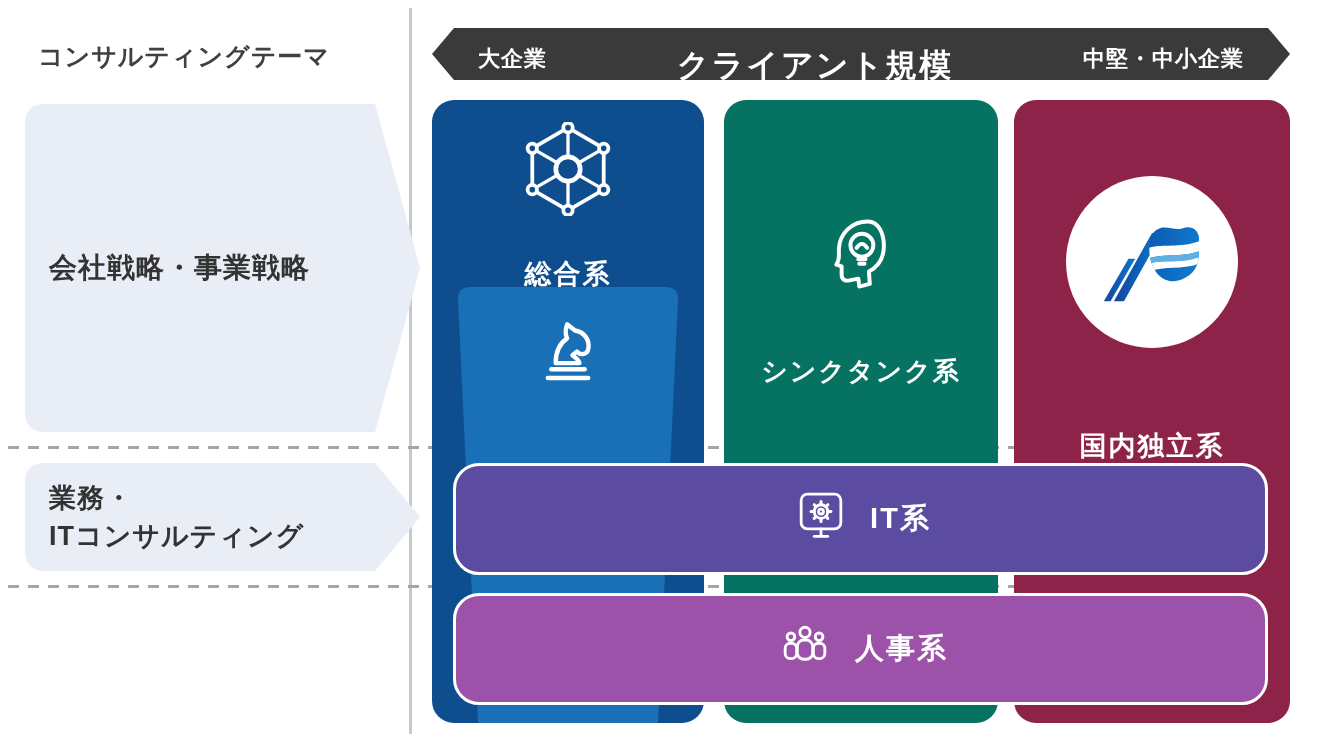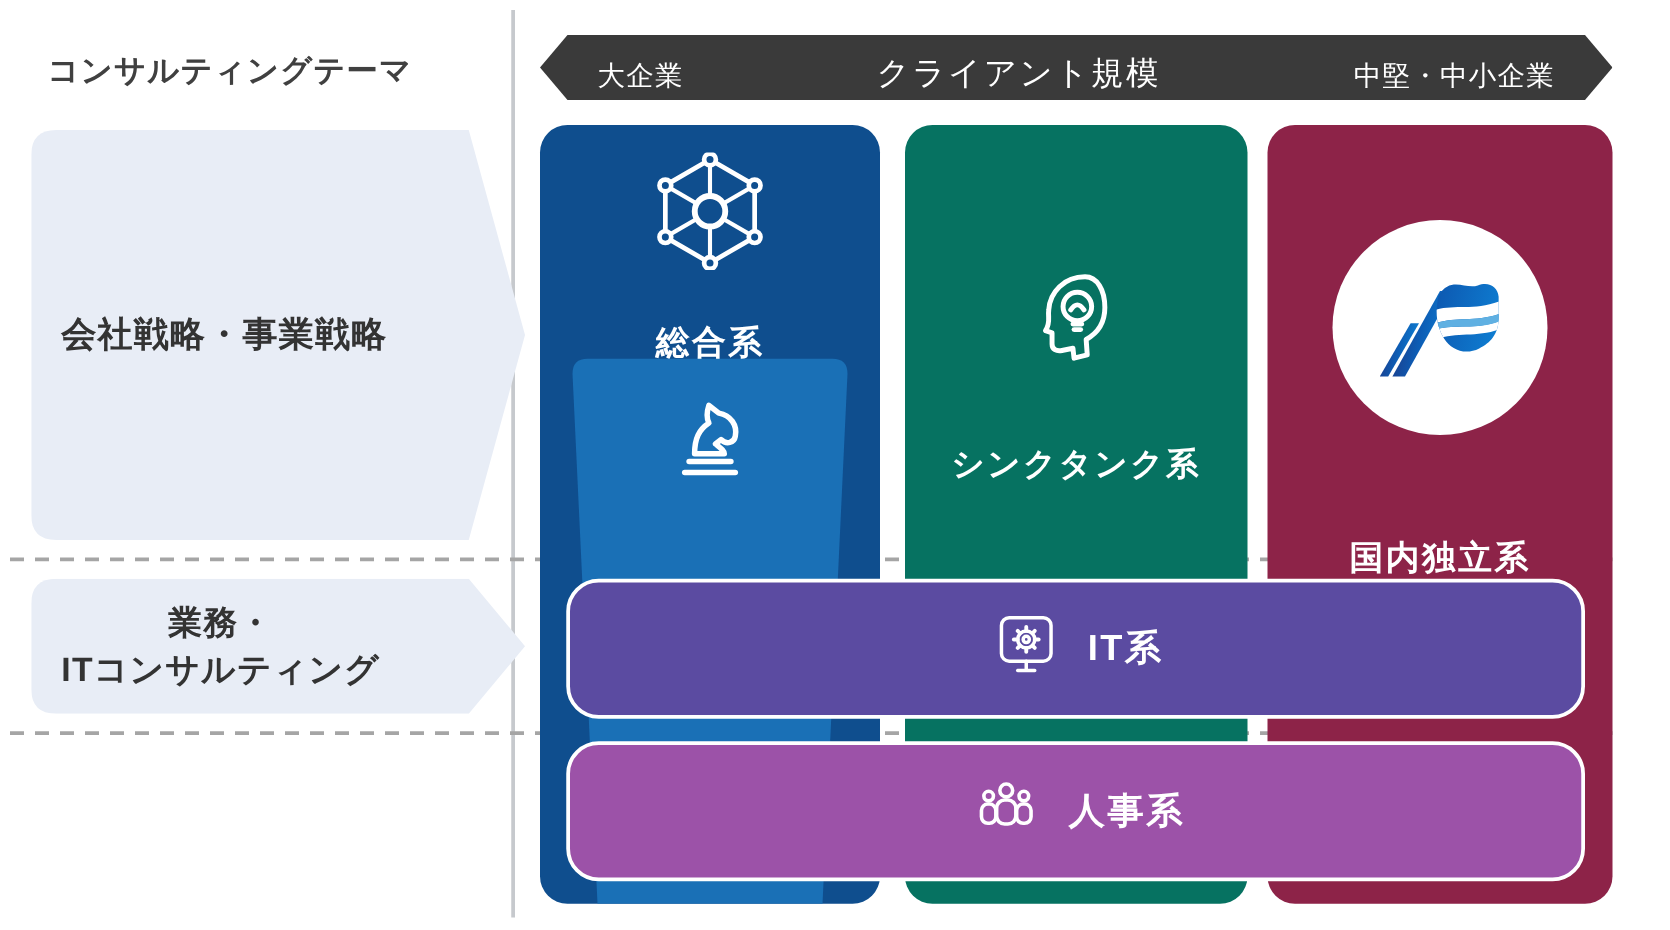--- a/index.html
+++ b/index.html
@@ -19,30 +19,30 @@
   }
   .dash1{top:446px;} .dash2{top:585px;}
   .theme-block{position:absolute;left:25px;width:395px;z-index:2;}
   .theme-block svg{position:absolute;left:0;top:0;}
   .theme-text{
     position:absolute;left:24px;top:0;height:100%;display:flex;flex-direction:column;
     justify-content:center;font-weight:800;color:#333;line-height:1.42;letter-spacing:1px;
   }
   .tb1{top:104px;height:328px;} .tb1 .theme-text{font-size:28px;}
   .tb2{top:463px;height:108px;} .tb3{top:600px;height:108px;}
-  .tb2 .theme-text,.tb3 .theme-text{font-size:27px;align-items:center;}
+  .tb2 .theme-text,.tb3 .theme-text{font-size:27px;}
   
   .axisbar{
     position:absolute;left:432px;top:28px;width:858px;height:52px;background:#3a3a3a;z-index:2;
     clip-path:polygon(0 50%,22px 0,calc(100% - 22px) 0,100% 50%,calc(100% - 22px) 100%,22px 100%);
-    display:flex;align-items:flex-end;justify-content:space-between;padding:4px 46px;box-sizing:border-box;
-    color:#fff;font-weight:400;
+    display:flex;align-items:flex-start;justify-content:space-between;padding:16px 46px;box-sizing:border-box;
+    color:#fff;font-weight:700;
   }
   .axisbar .side{font-size:22px;letter-spacing:1px;}
-  .axisbar .center{font-size:26px;letter-spacing:2px;}
+  .axisbar .center{font-size:32px;letter-spacing:2px;}
   
   .col{position:absolute;top:100px;height:623px;border-radius:22px;z-index:2;}
   .col-blue{left:432px;width:272px;background:#0f4e8e;}
   .col-green{left:724px;width:274px;background:#067261;}
   .col-maroon{left:1014px;width:276px;background:#8d2348;}
   .col-label{
     position:absolute;left:0;width:100%;text-align:center;color:#fff;
     font-weight:800;font-size:27px;letter-spacing:2px;margin-top:36px;
   }
   .icon-center{position:absolute;left:50%;transform:translateX(-50%);}

